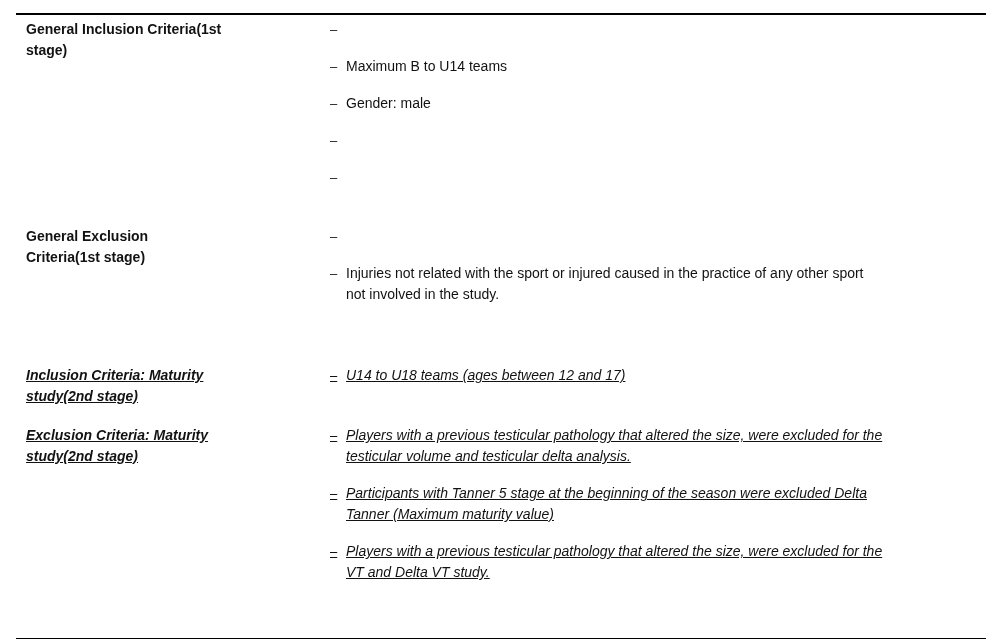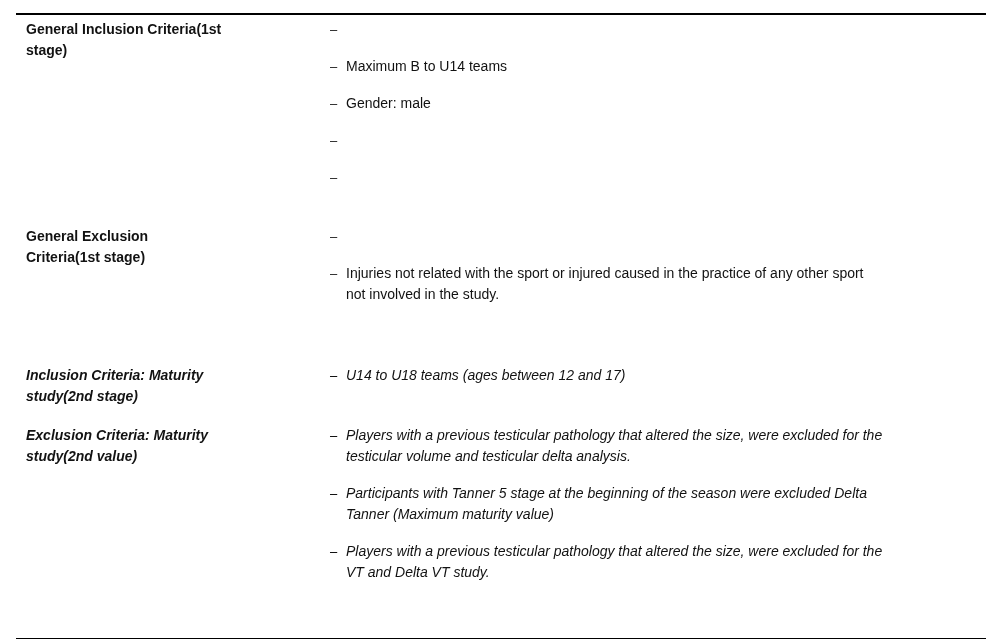--- a/index.html
+++ b/index.html
@@ -22,21 +22,21 @@
     width: 970px;
     height: 626px;
     border-top: 2.5px solid #000000;
     border-bottom: 1.5px solid #000000;
     padding-top: 4px;
   }
   .row { display: flex; align-items: flex-start; }
   .row-0 { margin-bottom: 38px; }
   .row-1 { margin-bottom: 60px; }
   .row-2 { margin-bottom: 18px; }
-  .row.italic { font-style: italic; }
+  .row.italic { font-style: italic; text-decoration: underline; }
   .cell-left {
     width: 304px;
     flex: 0 0 304px;
     padding-left: 10px;
     padding-right: 40px;
   }
   .heading {
     font-weight: bold;
     white-space: pre-line;
   }
@@ -112,21 +112,21 @@
         <div class="bullet-item">
           <span class="marker">–</span>
           <span class="bullet-text">U14 to U18 teams (ages between 12 and 17)</span>
         </div>
       </div>
     </div>
 
     <div class="row row-3 italic">
       <div class="cell-left">
         <div class="heading">Exclusion Criteria: Maturity
-study(2nd value)</div>
+study(2nd stage)</div>
       </div>
       <div class="cell-right">
         <div class="bullet-item">
           <span class="marker">–</span>
           <span class="bullet-text">Players with a previous testicular pathology that altered the size, were excluded for the
 testicular volume and testicular delta analysis.</span>
         </div>
         <div class="bullet-item">
           <span class="marker">–</span>
           <span class="bullet-text">Participants with Tanner 5 stage at the beginning of the season were excluded Delta

